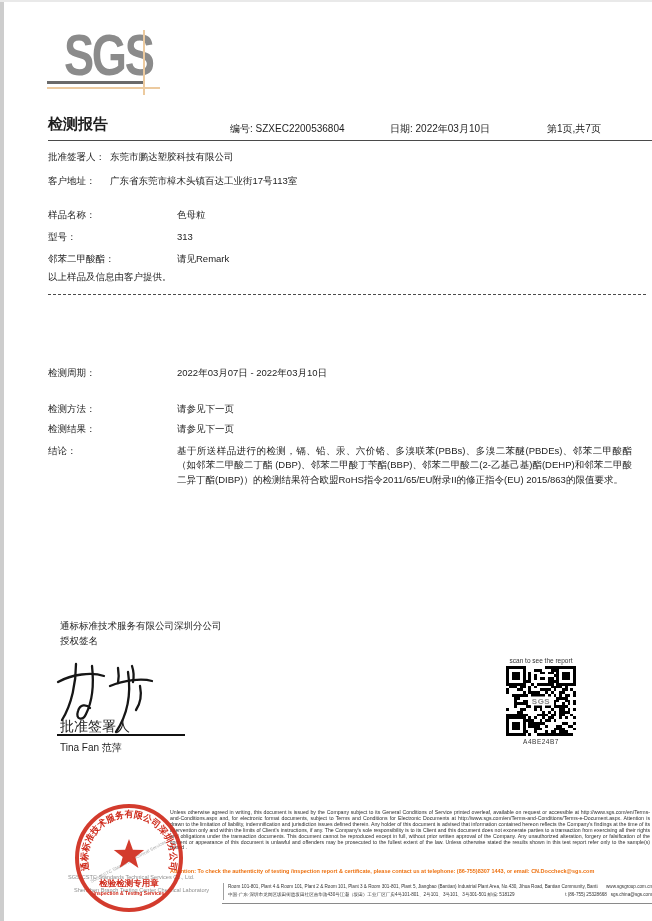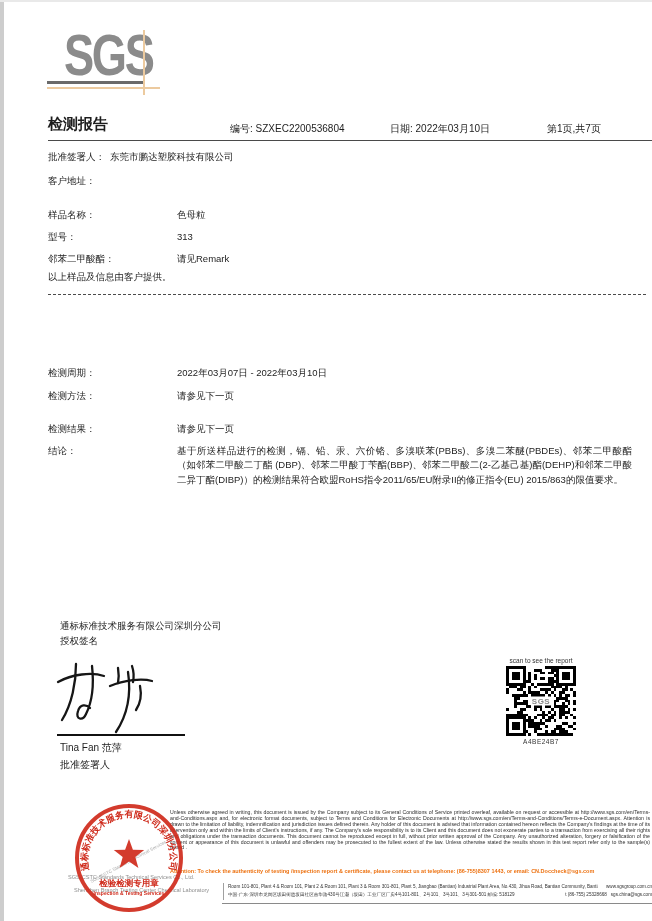--- a/index.html
+++ b/index.html
@@ -30,21 +30,21 @@
           background:repeating-linear-gradient(90deg,#4a4a4a 0 3px,transparent 3px 5px);}
 
   .conclusion{position:absolute;left:177px;top:444px;width:455px;font-size:9.5px;
               line-height:14.4px;text-align:justify;}
 
   .sig-company{position:absolute;left:60px;top:620px;font-size:9.5px;white-space:nowrap;}
   .sig-auth{position:absolute;left:60px;top:635px;font-size:9.5px;}
   .sig-svg{position:absolute;left:52px;top:656px;}
   .sig-line{position:absolute;left:57px;top:734px;width:128px;height:1.5px;background:#111;}
   .sig-name{position:absolute;left:60px;top:741px;font-size:10px;}
-  .sig-role{position:absolute;left:60px;top:758px;font-size:10px;}
+  .sig-role{position:absolute;left:60px;top:718px;font-size:14px;}
 
   .qr-wrap{position:absolute;left:498px;top:657px;width:86px;text-align:center;}
   .qr-caption{font-size:6.5px;color:#333;margin-bottom:2px;}
   .qr-box{position:relative;width:70px;height:70px;margin:0 auto;background:#fff;}
   .qr-box i{position:absolute;background:#000;}
   .qr-box b{position:absolute;left:50%;top:50%;transform:translate(-50%,-50%);
             font-size:8px;color:#8a8a8a;letter-spacing:.5px;font-weight:bold;background:#fff;padding:0 1px;}
   .qr-id{font-size:6.5px;color:#333;margin-top:2px;letter-spacing:.5px;}
 
   .stamp{position:absolute;left:70px;top:799px;z-index:3;}
@@ -78,20 +78,21 @@
   <div class="hmeta" style="left:390px">日期: 2022年03月10日</div>
   <div class="hmeta" style="left:547px">第1页,共7页</div>
   <div class="header-rule"></div>
 
   <div class="row" style="top:151px">
     <span class="lbl">批准签署人：</span>
     <span class="v110">东莞市鹏达塑胶科技有限公司</span>
   </div>
   <div class="row" style="top:175px">
     <span class="lbl">客户地址：</span>
+    <span class="v110">广东省东莞市樟木头镇百达工业街17号113室</span>
   </div>
 
   <div class="row" style="top:209px">
     <span class="lbl">样品名称：</span>
     <span class="v177">色母粒</span>
   </div>
   <div class="row" style="top:231px">
     <span class="lbl">型号：</span>
     <span class="v177">313</span>
   </div>
@@ -100,21 +101,21 @@
     <span class="v177">请见Remark</span>
   </div>
   <div class="note" style="top:271px">以上样品及信息由客户提供。</div>
 
   <div class="dashed"></div>
 
   <div class="row" style="top:367px">
     <span class="lbl">检测周期：</span>
     <span class="v177">2022年03月07日 - 2022年03月10日</span>
   </div>
-  <div class="row" style="top:390px">
+  <div class="row" style="top:403px">
     <span class="lbl">检测方法：</span>
     <span class="v177">请参见下一页</span>
   </div>
   <div class="row" style="top:423px">
     <span class="lbl">检测结果：</span>
     <span class="v177">请参见下一页</span>
   </div>
   <div class="row" style="top:445px">
     <span class="lbl">结论：</span>
   </div>

